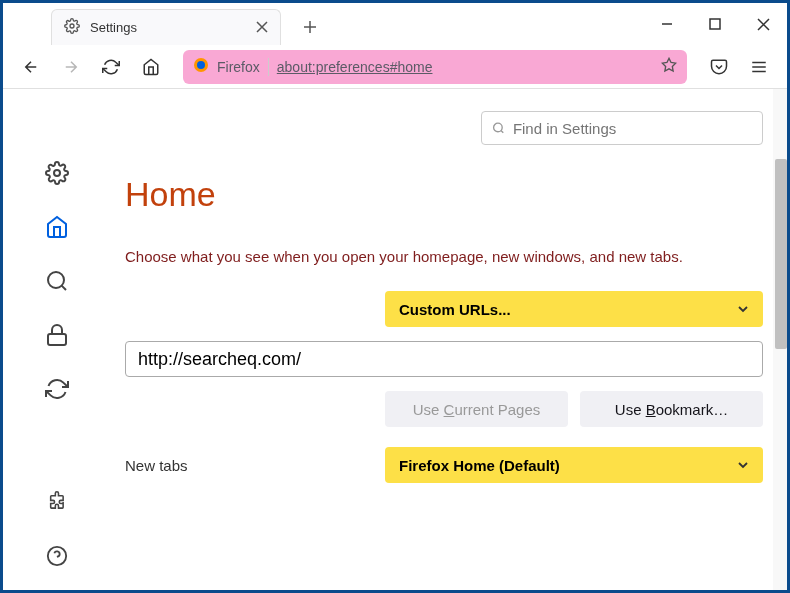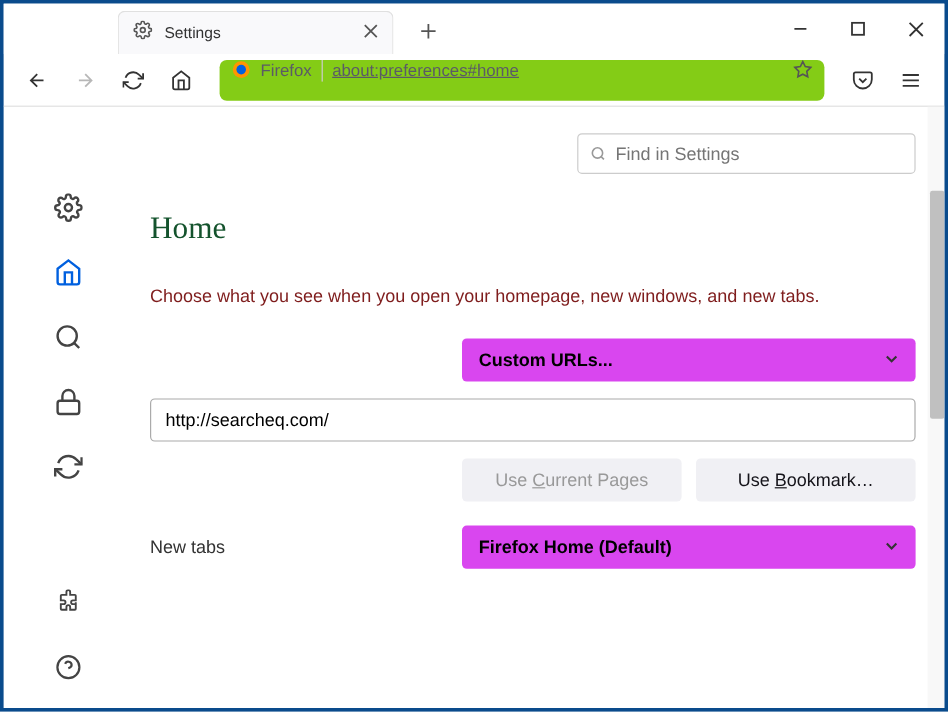--- a/index.html
+++ b/index.html
@@ -1,61 +1,61 @@
 <!DOCTYPE html>
 <html><head>
   <meta charset="utf-8">
   <style>
     * { box-sizing: border-box; margin: 0; padding: 0; font-family: "Segoe UI", Arial, sans-serif; }
     body { width: 790px; height: 593px; background: #fff; border: 3px solid #0a4b8c; position: relative; overflow: hidden; }
     
-    .titlebar { height: 42px; display: flex; align-items: center; background: #fff; padding-left: 47px; }
+    .titlebar { height: 42px; display: flex; align-items: center; background: #fff; }
     .tab { display: flex; align-items: center; height: 36px; margin-left: 48px; margin-top: 6px; padding: 0 12px; border-radius: 6px 6px 0 0; background: #f9f9fb; border: 1px solid #e0e0e0; border-bottom: none; min-width: 230px; gap: 10px; }
     .tab-close { margin-left: auto; cursor: pointer; }
     .new-tab-btn { margin-left: 14px; margin-top: 6px; cursor: pointer; font-size: 20px; color: #555; padding: 4px 8px; }
     .window-controls { margin-left: auto; display: flex; gap: 0; }
     .wc-btn { width: 48px; height: 42px; display: flex; align-items: center; justify-content: center; cursor: pointer; }
     
     .toolbar { height: 44px; display: flex; align-items: center; padding: 0 12px; gap: 8px; border-bottom: 1px solid #e0e0e0; }
     .tb-icon { width: 32px; height: 32px; display: flex; align-items: center; justify-content: center; border-radius: 4px; cursor: pointer; }
     .tb-icon.disabled { opacity: 0.35; cursor: default; }
-    .addressbar { flex: 1; height: 34px; display: flex; align-items: flex-start; background: #84cc16; border-radius: 6px; padding: 0 10px; gap: 8px; margin: 0 8px; }
+    .addressbar { flex: 1; height: 34px; display: flex; align-items: center; background: #f9a8d4; border-radius: 6px; padding: 0 10px; gap: 8px; margin: 0 8px; }
     .addr-label { color: #5b5b66; font-size: 14px; }
     .addr-sep { width: 1px; height: 18px; background: #ccc; }
     .addr-url { color: #5b5b66; font-size: 14px; text-decoration: underline; }
     .addr-star { margin-left: auto; }
     
     .content-area { display: flex; height: calc(593px - 42px - 44px - 6px); position: relative; }
     
     .sidebar { width: 108px; display: flex; flex-direction: column; align-items: center; padding-top: 62px; gap: 10px; }
     .sb-item { width: 44px; height: 44px; display: flex; align-items: center; justify-content: center; border-radius: 6px; cursor: pointer; }
     .sb-item.active svg { stroke: #0060df; }
     
     .main { flex: 1; padding: 22px 24px 0 14px; overflow-y: auto; position: relative; }
     
     .search-row { display: flex; justify-content: flex-end; margin-bottom: 30px; }
     .search-box { width: 282px; height: 34px; border: 1px solid #ccc; border-radius: 4px; display: flex; align-items: center; padding: 0 10px; gap: 8px; color: #888; }
     .search-input { border: none; outline: none; font-size: 15px; color: #888; width: 100%; background: transparent; }
     
     .heading-row { display: flex; align-items: center; justify-content: space-between; margin-bottom: 34px; }
-    .page-title { font-size: 26px; font-weight: 400; color: #14532d; font-family: Liberation Serif, serif; }
+    .page-title { font-size: 34px; font-weight: 400; color: #c2410c; }
     .btn { height: 36px; padding: 0 18px; background: #f0f0f4; border: none; border-radius: 4px; font-size: 15px; cursor: pointer; color: #15141a; }
     .btn.disabled { color: #999; cursor: default; }
     
     .section-title { font-size: 18px; font-weight: 600; color: #0c0c0d; margin-bottom: 10px; }
     .section-desc { font-size: 15px; color: #7f1d1d; margin-bottom: 26px; }
     
     .form-row { display: flex; align-items: center; margin-bottom: 14px; }
     .form-label { width: 260px; font-size: 15px; color: #333; }
     .form-control { flex: 1; }
     
-    .dropdown { height: 36px; background: #d946ef; border-radius: 4px; display: flex; align-items: center; padding: 0 14px; font-size: 15px; cursor: pointer; position: relative; }
+    .dropdown { height: 36px; background: #fde047; border-radius: 4px; display: flex; align-items: center; padding: 0 14px; font-size: 15px; cursor: pointer; position: relative; }
     .dropdown-chevron { margin-left: auto; }
     
-    .text-input { width: 100%; height: 36px; border: 1px solid #aaa; border-radius: 4px; padding: 0 12px; font-size: 15px; outline: none; }
+    .text-input { width: 100%; height: 36px; border: 1px solid #aaa; border-radius: 4px; padding: 0 12px; font-size: 18px; outline: none; }
     
     .btn-row { display: flex; gap: 12px; margin-left: 260px; margin-bottom: 20px; }
     .btn-row .btn { flex: 1; }
     
     .scrollbar-track { position: absolute; right: 0; top: 0; width: 14px; height: 100%; background: #f8f8f8; }
     .scrollbar-thumb { position: absolute; right: 0; top: 70px; width: 12px; height: 190px; background: #c0c0c0; border-radius: 2px; }
   </style>
 </head>
 <body>
 

